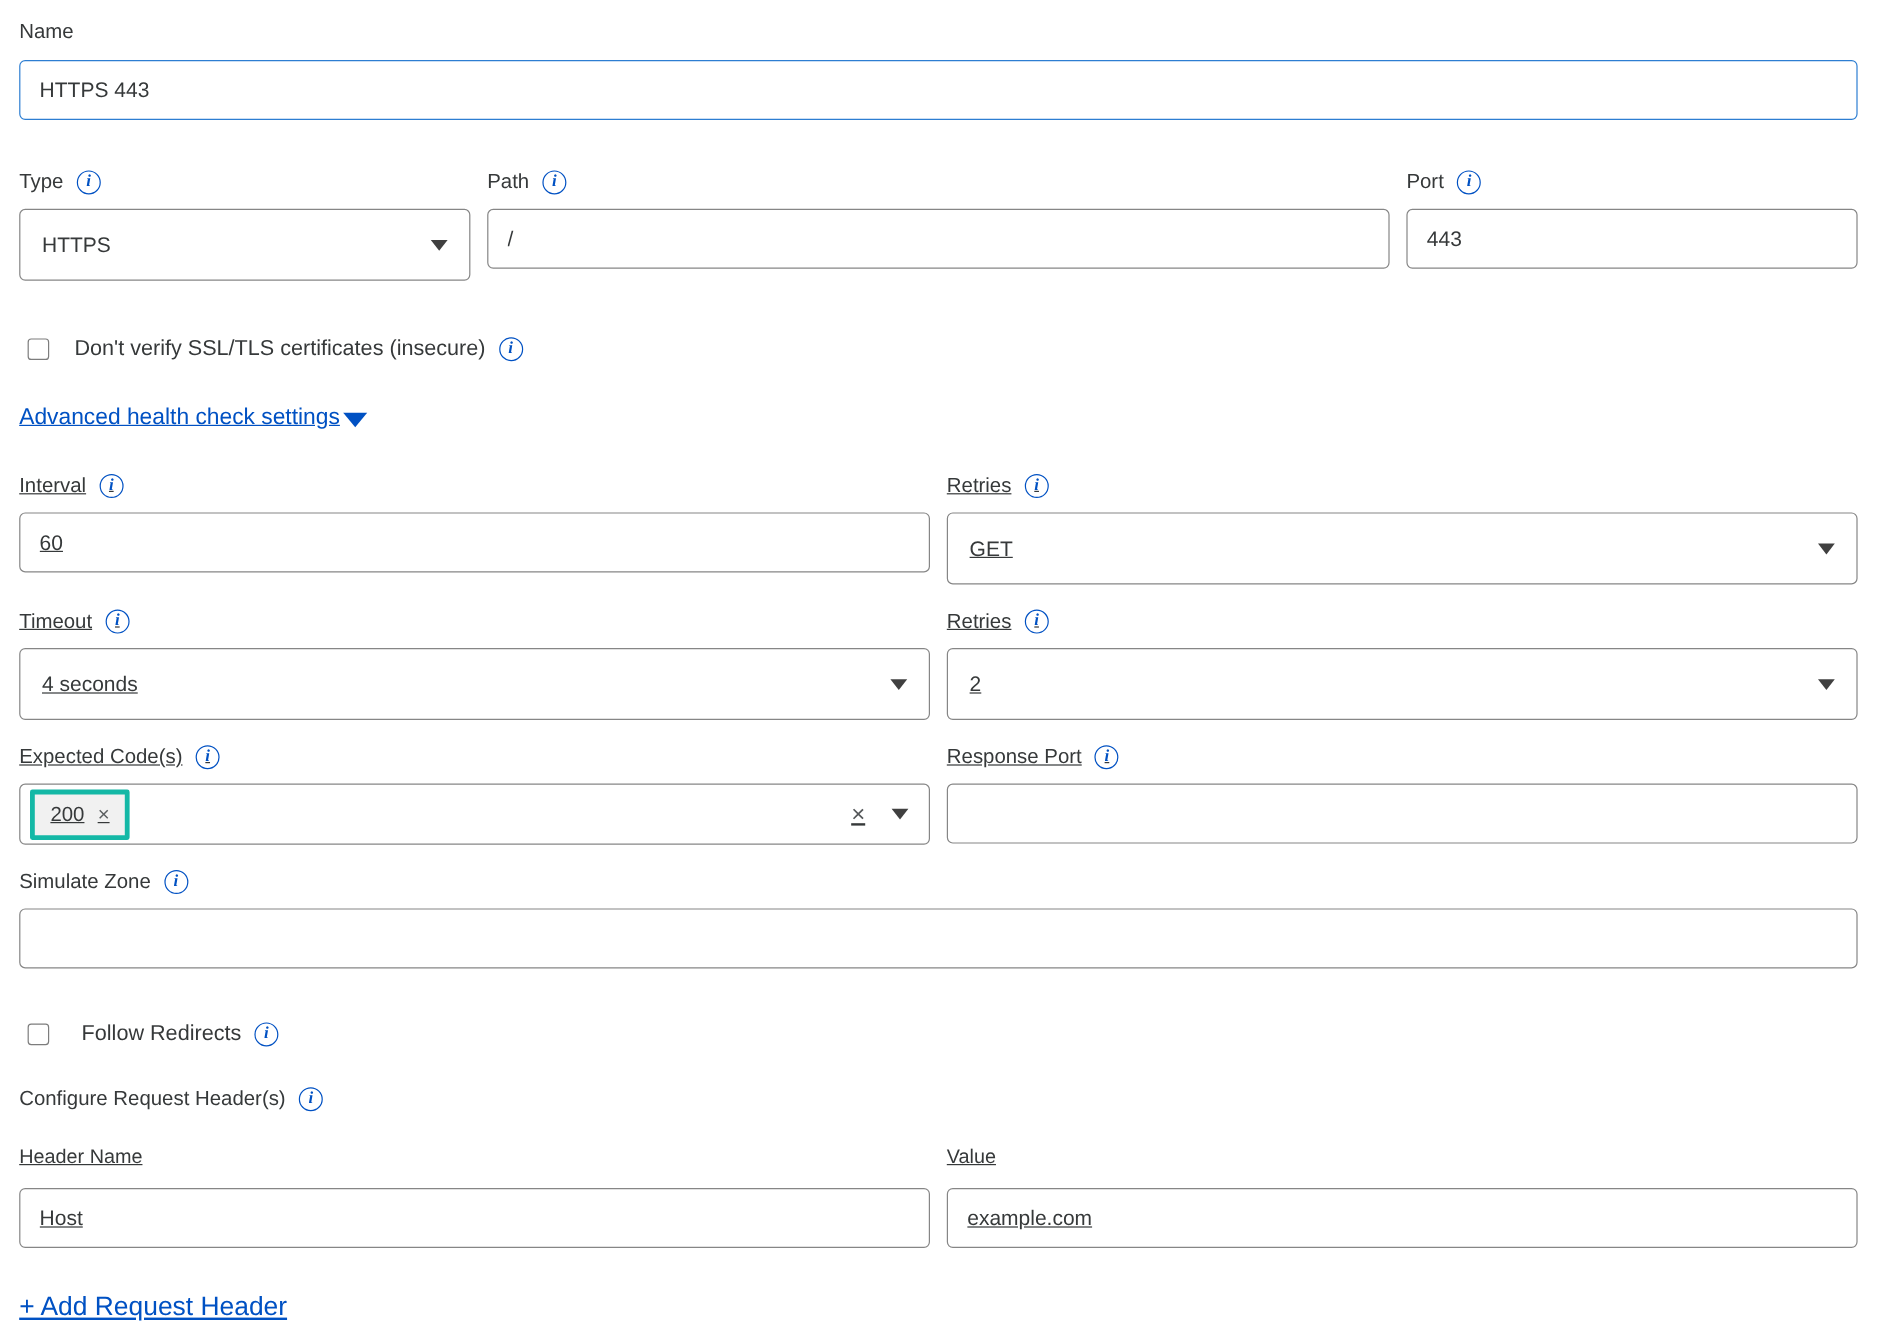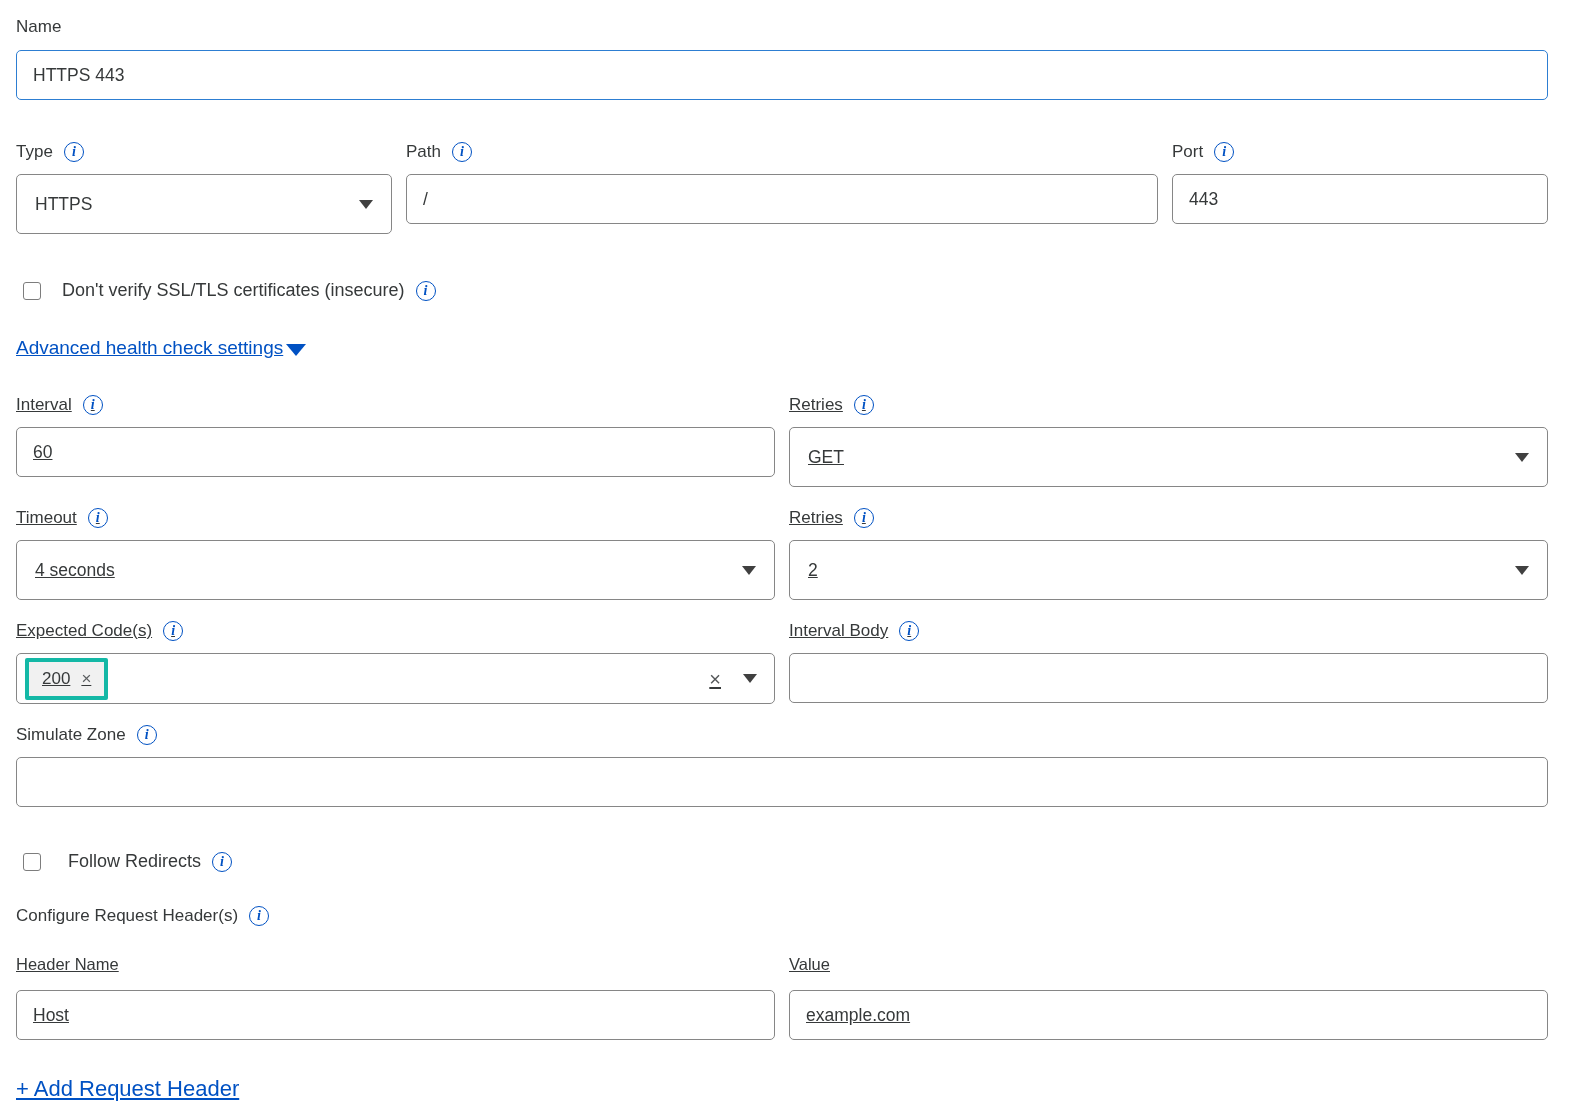--- a/index.html
+++ b/index.html
@@ -201,21 +201,21 @@
           <span>200</span>
           <span class="tag-remove">×</span>
         </span>
         <span class="spacer"></span>
         <span class="clear-x">×</span>
         <span class="caret-dark"></span>
       </div>
     </div>
     <div>
       <div class="label-row">
-        <span class="label">Interval Body</span>
+        <span class="label">Response Port</span>
         <span class="info-icon">i</span>
       </div>
       <input class="text-input" type="text" value="" style="">
     </div>
   </div>
 
   <div class="simulate-group">
     <div class="label-row">
       <span class="label">Simulate Zone</span>
       <span class="info-icon">i</span>

